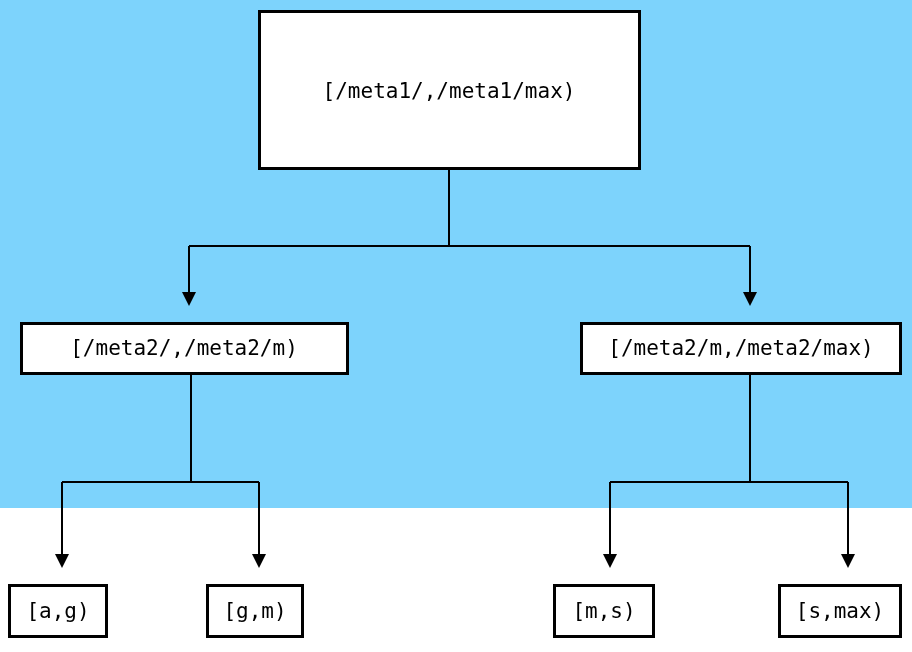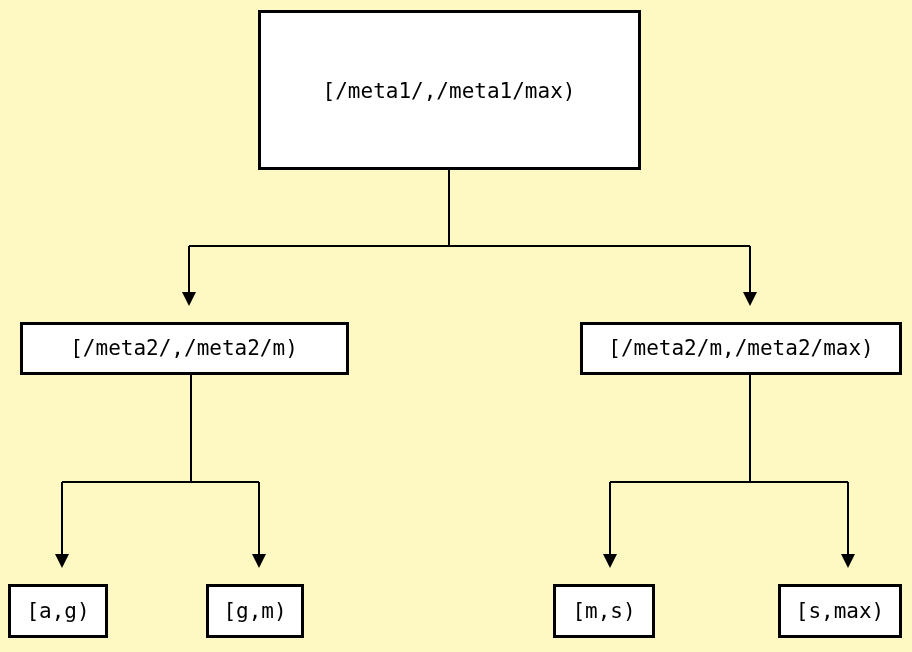--- a/index.html
+++ b/index.html
@@ -10,22 +10,22 @@
   }
   body {
     width: 912px;
     height: 652px;
     overflow: hidden;
     font-family: "DejaVu Sans Mono", "Liberation Mono", monospace;
   }
   #diagram-root {
     position: relative;
     width: 912px;
-    height: 652px;
-    background: #fef9c3;
+    height: 508px;
+    background: #7dd3fc;
   }
   svg.diagram-canvas {
     position: absolute;
     top: 0;
     left: 0;
     width: 912px;
     height: 652px;
     display: block;
   }
   .node-box {

